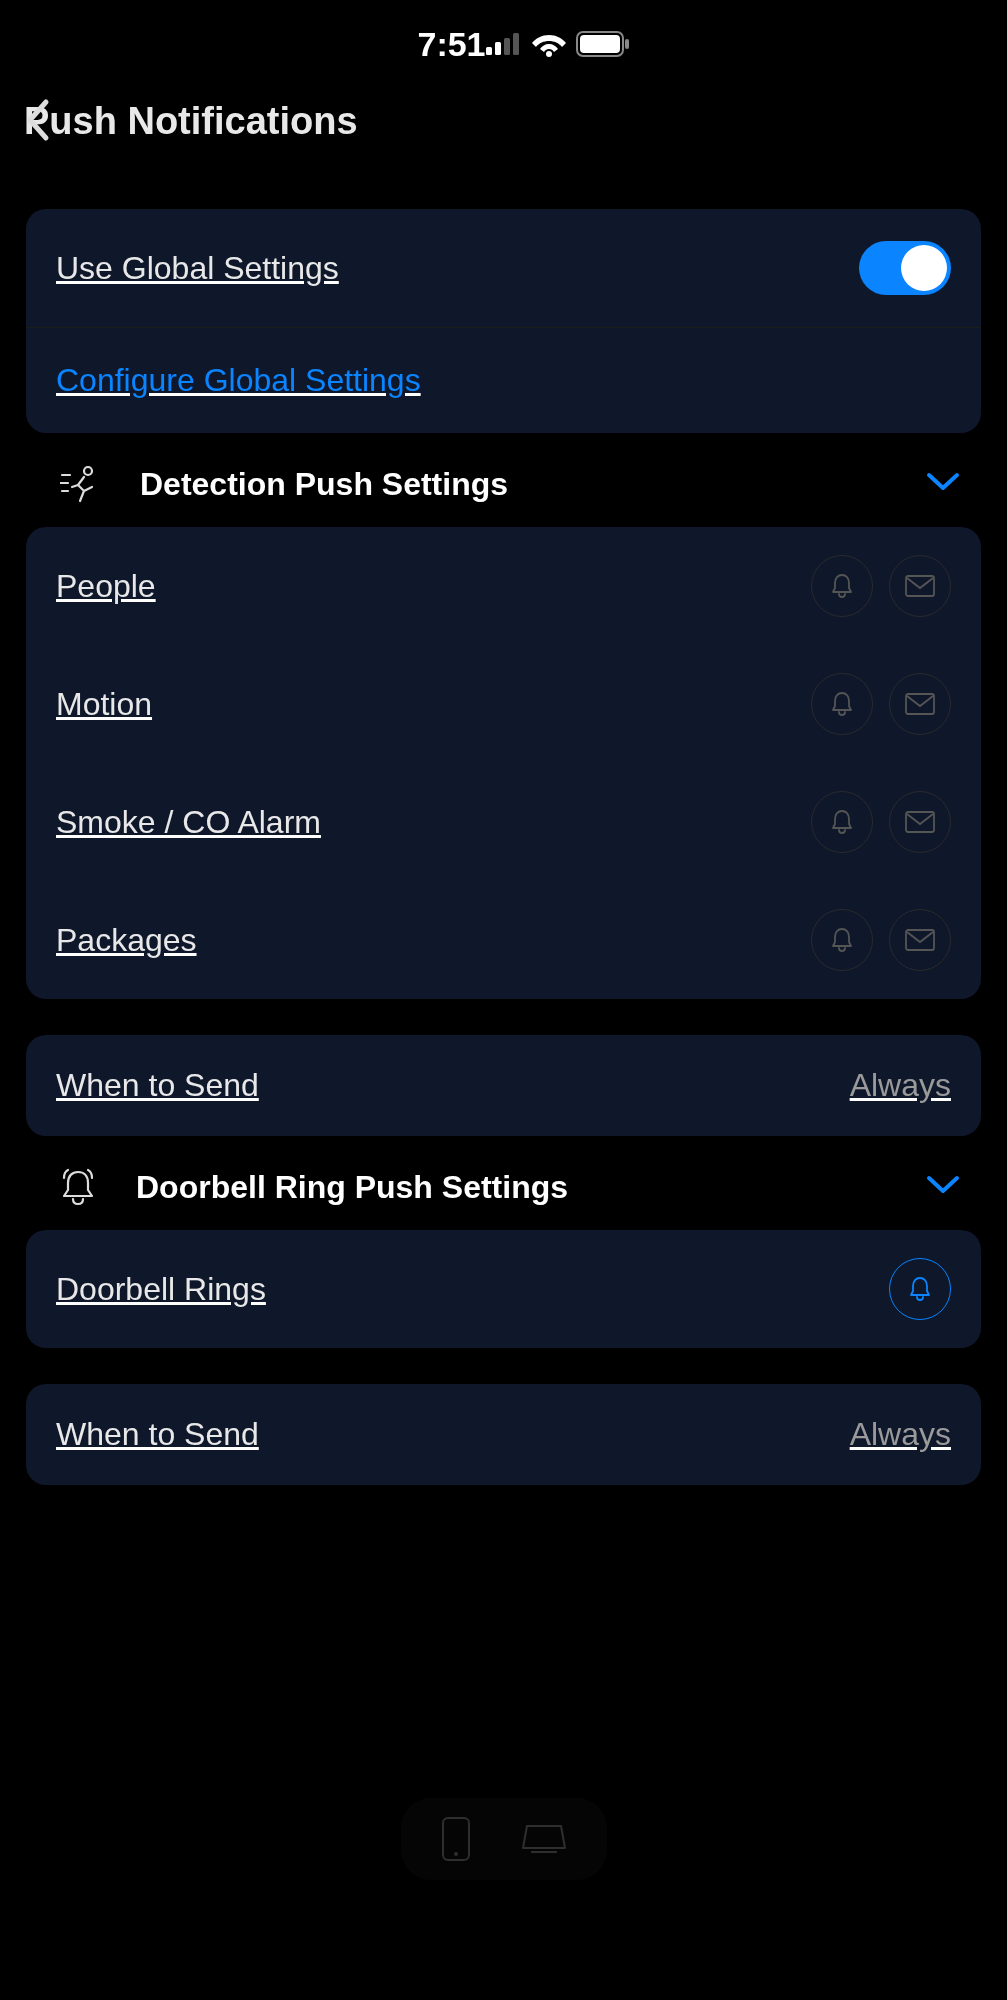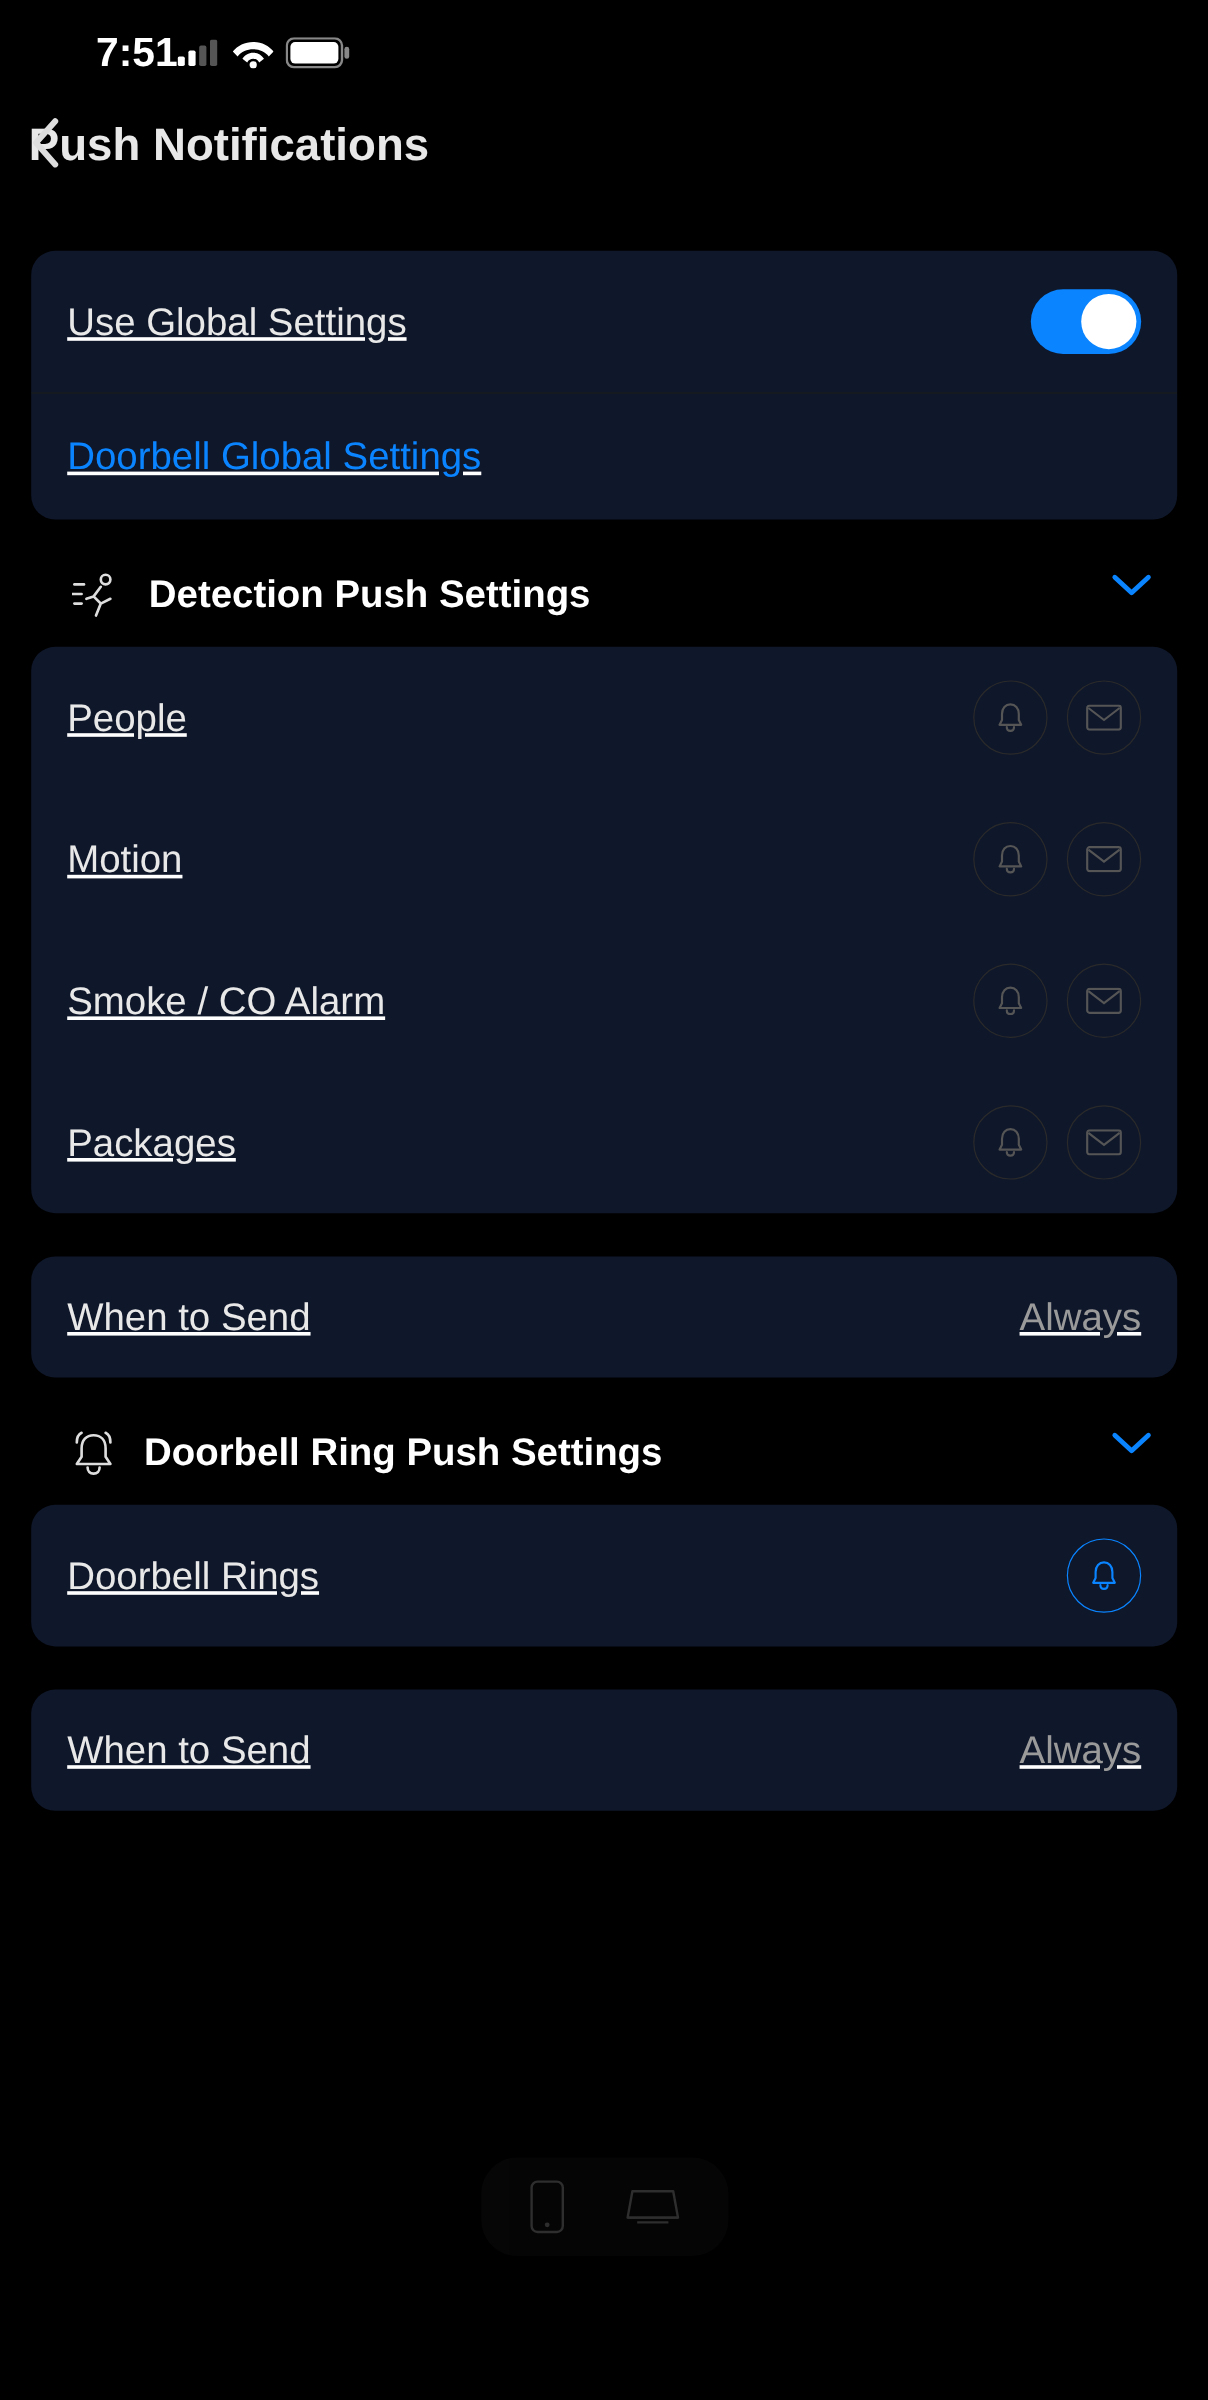--- a/index.html
+++ b/index.html
@@ -6,21 +6,21 @@
 body {
   width: 1007px;
   height: 2000px;
   background: #000;
   font-family: -apple-system, BlinkMacSystemFont, "Segoe UI", sans-serif;
   color: #fff;
   overflow: hidden;
 }
 .status-bar {
   display: flex;
-  justify-content: flex-start;
+  justify-content: center;
   align-items: center;
   padding: 18px 40px 10px 80px;
   height: 80px;
 }
 .status-time {
   font-size: 34px;
   font-weight: 600;
 }
 .status-icons {
   display: flex;
@@ -80,23 +80,23 @@
   width: 46px;
   height: 46px;
   background: #fff;
   border-radius: 50%;
   position: absolute;
   right: 4px;
   top: 4px;
 }
 .section-header {
   display: flex;
-  align-items: flex-start;
-  padding: 44px 40px 24px 60px;
-  gap: 24px;
+  align-items: center;
+  padding: 32px 40px 24px 60px;
+  gap: 40px;
   position: relative;
 }
 .section-title {
   font-size: 32px;
   font-weight: 700;
   color: #fff;
 }
 .section-chevron {
   position: absolute;
   right: 46px;
@@ -190,21 +190,21 @@
 <div style="height:26px"></div>
 
 <div class="card">
   <div class="row">
     <div class="row-label">Use Global Settings</div>
     <div class="toggle">
       <div class="toggle-knob"></div>
     </div>
   </div>
   <div class="row row-border">
-    <div class="row-link">Doorbell Global Settings</div>
+    <div class="row-link">Configure Global Settings</div>
   </div>
 </div>
 
 <div class="section-header">
   <svg width="40" height="38" viewBox="0 0 40 38">
     <circle cx="28" cy="6" r="4" stroke="#ddd" stroke-width="2.2" fill="none"></circle>
     <path d="M24 12 L18 20 L24 26 L20 36 M24 26 L32 22 M18 20 L12 22" stroke="#ddd" stroke-width="2.2" fill="none" stroke-linecap="round"></path>
     <line x1="2" y1="10" x2="10" y2="10" stroke="#ddd" stroke-width="2.2" stroke-linecap="round"></line>
     <line x1="0" y1="18" x2="8" y2="18" stroke="#ddd" stroke-width="2.2" stroke-linecap="round"></line>
     <line x1="2" y1="26" x2="8" y2="26" stroke="#ddd" stroke-width="2.2" stroke-linecap="round"></line>

